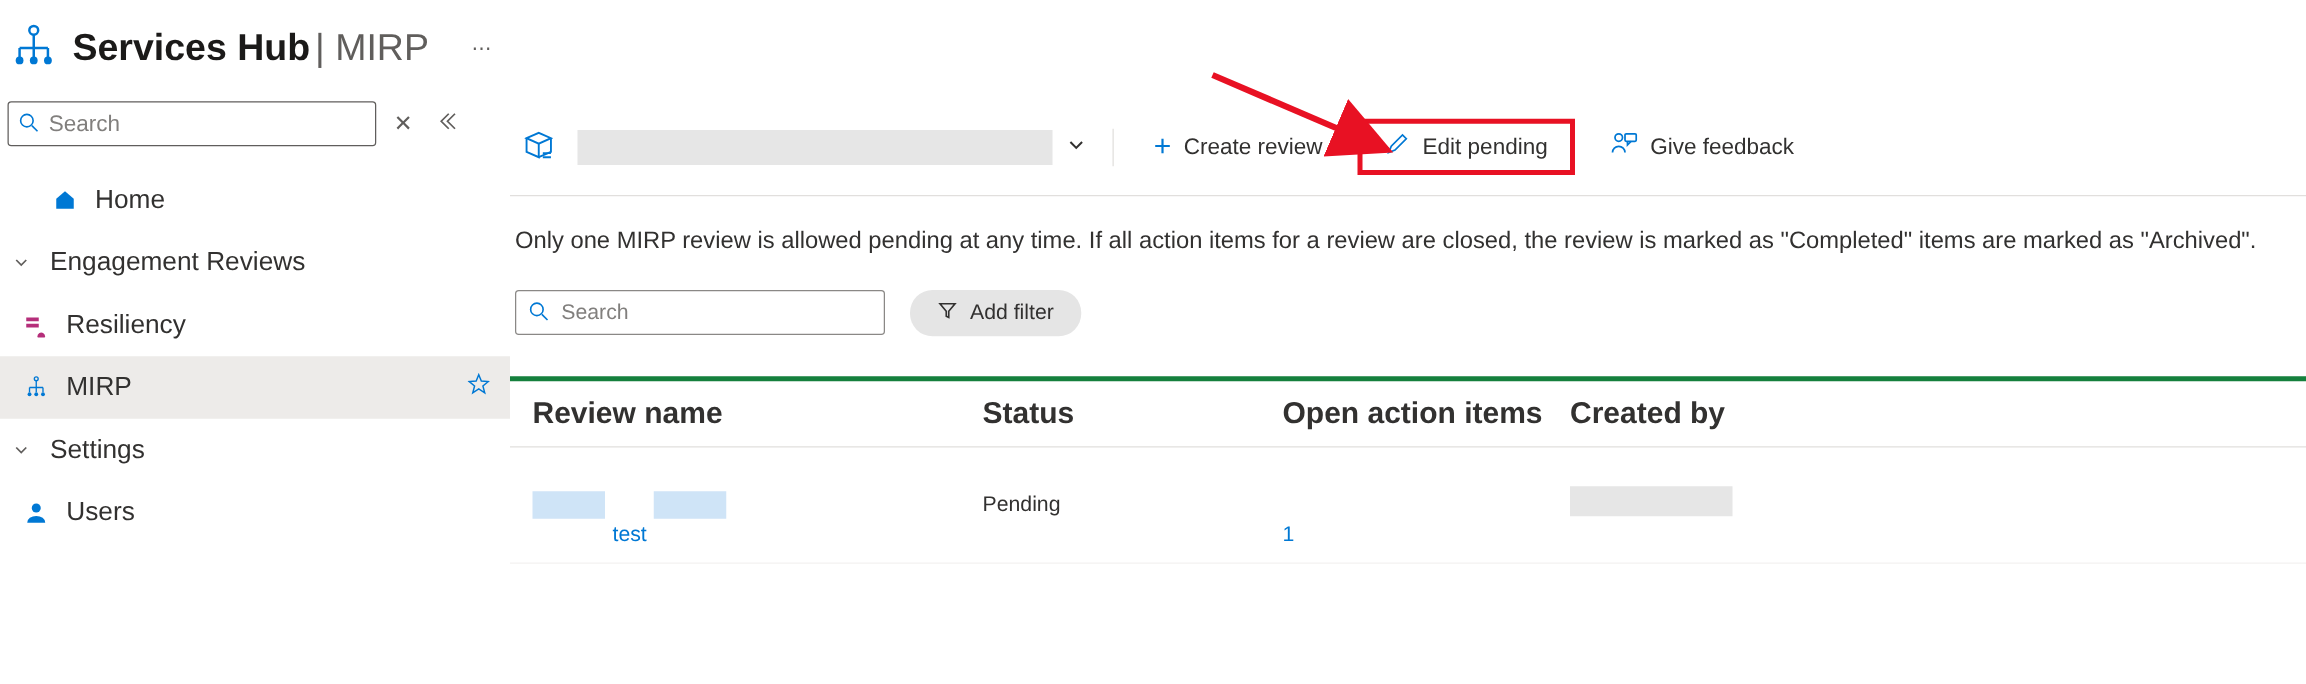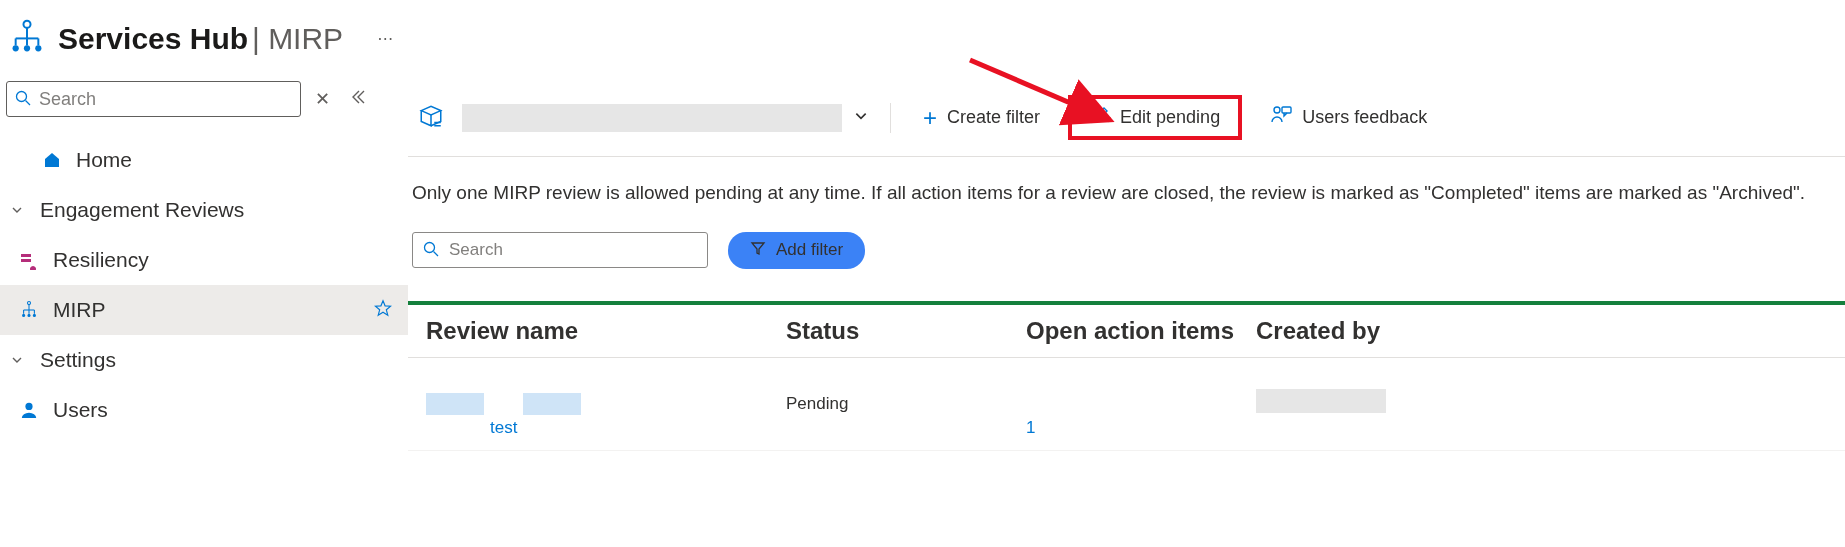--- a/index.html
+++ b/index.html
@@ -196,21 +196,21 @@
     gap: 10px;
   }
   .filter-search input {
     border: none; outline: none; font-size: 17px; color: #605e5c; width: 100%; background: transparent;
   }
   .filter-search input::placeholder { color: #817f7d; }
   .filter-pill {
     display: flex;
     align-items: center;
     gap: 10px;
-    background: #3b82f6;
+    background: #e5e5e5;
     border-radius: 18px;
     height: 37px;
     padding: 0 22px;
     font-size: 17px;
     cursor: pointer;
   }
 
   
   .table { width: 100%; margin-top: 18px; }
   .table-head, .table-row {
@@ -379,21 +379,21 @@
         <span class="sel-chev">
           <svg width="14" height="14" viewBox="0 0 12 12">
               <path d="M2 4 L6 8 L10 4" stroke="#323130" stroke-width="1.4" fill="none"></path>
             </svg>
         </span>
       </div>
       <div class="action-sep"></div>
 
       <div class="action-btn">
         <span class="plus">+</span>
-        <span>Create filter</span>
+        <span>Create review</span>
       </div>
 
       <div class="highlight-box">
         <div class="action-btn">
           <span>
             <svg width="20" height="20" viewBox="0 0 20 20">
                 <path d="M3 17 L5 12 L14 3 L17 6 L8 15 Z" stroke="#0078d4" stroke-width="1.4" fill="none"></path>
               </svg>
           </span>
           <span>Edit pending</span>
@@ -402,21 +402,21 @@
 
       <div class="action-btn">
         <span>
           <svg width="22" height="22" viewBox="0 0 22 22" fill="none">
             <circle cx="7" cy="6" r="3" stroke="#0078d4" stroke-width="1.4"></circle>
             <path d="M2 18 a5 5 0 0 1 10 0" stroke="#0078d4" stroke-width="1.4"></path>
             <rect x="12" y="3" width="9" height="6" rx="1" stroke="#0078d4" stroke-width="1.4"></rect>
             <path d="M14 9 L14 12 L17 9" stroke="#0078d4" stroke-width="1.4"></path>
           </svg>
         </span>
-        <span>Users feedback</span>
+        <span>Give feedback</span>
       </div>
     </div>
 
     <div class="desc">Only one MIRP review is allowed pending at any time. If all action items for a review are closed, the review is marked as "Completed" items are marked as "Archived".</div>
 
     <div class="filter-row">
       <div class="filter-search">
         <span>
           <svg width="16" height="16" viewBox="0 0 16 16">
               <circle cx="6.5" cy="6.5" r="5" stroke="#0078d4" stroke-width="1.3" fill="none"></circle>

